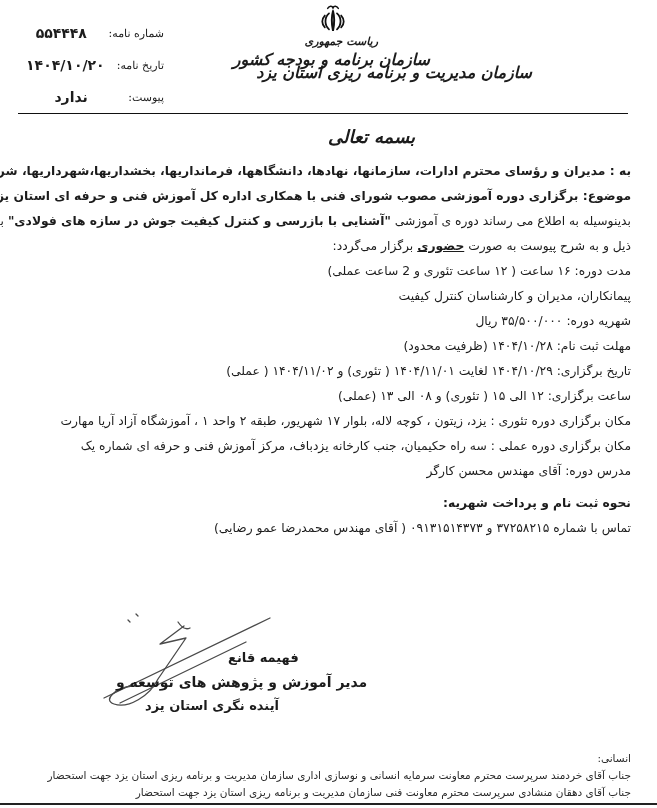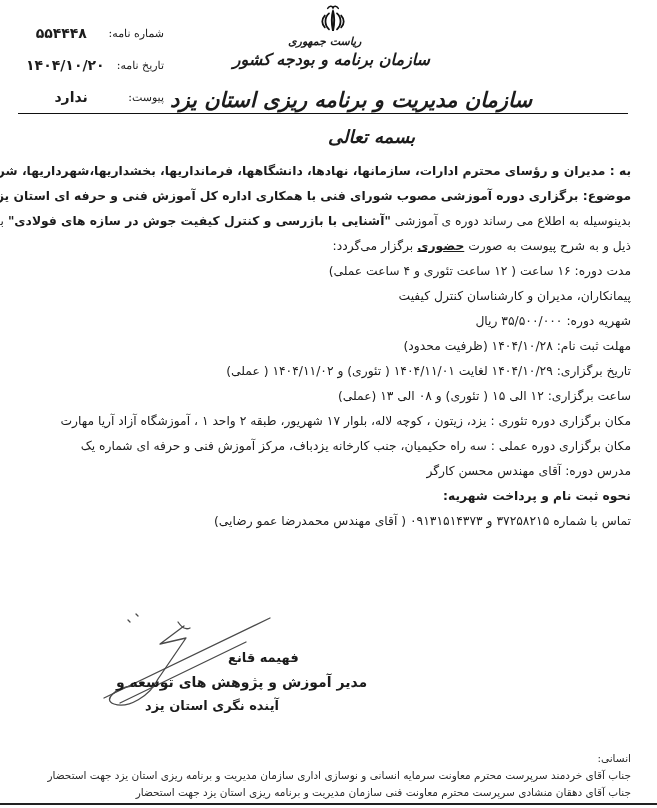--- a/index.html
+++ b/index.html
@@ -13,43 +13,43 @@
 
   
   .meta-block{position:absolute;top:22px;left:14px;width:150px;}
   .meta-row{display:flex;direction:rtl;align-items:center;height:22px;margin-bottom:10px;}
   .meta-label{font-family:"DejaVu Serif","Liberation Serif",serif;
     font-size:11px;color:#222;white-space:nowrap;}
   .meta-value{flex:1;text-align:center;font-weight:bold;font-size:14px;white-space:nowrap;}
 
   
   .emblem{position:absolute;top:4px;left:314px;width:38px;height:32px;}
-  .presidency{position:absolute;top:35px;left:288px;width:90px;text-align:left;
+  .presidency{position:absolute;top:35px;left:288px;width:90px;text-align:right;
     font-family:"DejaVu Serif","Liberation Serif",serif;font-style:italic;
     font-size:11px;font-weight:bold;}
   .org1{position:absolute;top:50px;left:235px;width:195px;text-align:left;
     font-family:"DejaVu Serif","Liberation Serif",serif;font-style:italic;
     font-weight:bold;font-size:16px;white-space:nowrap;}
-  .org2{position:absolute;top:87px;left:262px;width:270px;text-align:center;
+  .org2{position:absolute;top:63px;left:262px;width:270px;text-align:center;
     font-family:"DejaVu Serif","Liberation Serif",serif;font-style:italic;
-    font-weight:bold;font-size:21px;white-space:nowrap;}
+    font-weight:bold;font-size:16px;white-space:nowrap;}
   .head-divider{position:absolute;top:113px;left:18px;width:610px;height:0;
     border-top:1.8px solid #111;}
 
   .besmele{position:absolute;top:126px;left:328px;
     font-family:"DejaVu Serif","Liberation Serif",serif;font-style:italic;
     font-weight:bold;font-size:18px;white-space:nowrap;}
 
   
   .body-block{position:absolute;top:159px;right:26px;left:26px;
     direction:rtl;text-align:right;font-size:12.3px;line-height:25px;}
   .line{white-space:nowrap;}
   .b{font-weight:bold;}
   .u{text-decoration:underline;}
-  .gap-top{margin-top:0;}
+  .gap-top{margin-top:7px;}
 
   
   .sig-svg{position:absolute;top:604px;left:98px;width:180px;height:115px;}
   .sig-name{position:absolute;top:650px;left:228px;font-weight:bold;font-size:13px;
     direction:rtl;white-space:nowrap;}
   .sig-title1{position:absolute;top:674px;left:116px;font-weight:bold;font-size:14px;
     direction:rtl;white-space:nowrap;}
   .sig-title2{position:absolute;top:698px;left:145px;font-weight:bold;font-size:13px;
     direction:rtl;white-space:nowrap;}
 
@@ -98,21 +98,21 @@
   <div class="org2 rtl">سازمان مدیریت و برنامه ریزی استان یزد</div>
   <div class="head-divider"></div>
 
   <div class="besmele rtl">بسمه تعالی</div>
 
   <div class="body-block">
     <div class="line b">به : مدیران و رؤسای محترم ادارات، سازمانها، نهادها، دانشگاهها، فرمانداریها، بخشداریها،شهرداریها، شرکت ها،</div>
     <div class="line b">موضوع: برگزاری دوره آموزشی مصوب شورای فنی با همکاری اداره کل آموزش فنی و حرفه ای استان یزد</div>
     <div class="line"><span>بدینوسیله به اطلاع می رساند دوره ی آموزشی </span><span class="b">"آشنایی با بازرسی و کنترل کیفیت جوش در سازه های فولادی"</span><span> با مشخصات</span></div>
     <div class="line"><span>ذیل و به شرح پیوست به صورت </span><span class="b u">حضوری</span><span> برگزار می‌گردد:</span></div>
-    <div class="line">مدت دوره: ۱۶ ساعت ( ۱۲ ساعت تئوری و ۴ ساعت عملی)</div>
+    <div class="line">مدت دوره: ۱۶ ساعت ( ۱۲ ساعت تئوری و 2 ساعت عملی)</div>
     <div class="line">پیمانکاران، مدیران و کارشناسان کنترل کیفیت</div>
     <div class="line">شهریه دوره: ۳۵/۵۰۰/۰۰۰ ریال</div>
     <div class="line">مهلت ثبت نام: ۱۴۰۴/۱۰/۲۸  (ظرفیت محدود)</div>
     <div class="line">تاریخ برگزاری: ۱۴۰۴/۱۰/۲۹ لغایت ۱۴۰۴/۱۱/۰۱ ( تئوری) و ۱۴۰۴/۱۱/۰۲ ( عملی)</div>
     <div class="line">ساعت برگزاری: ۱۲ الی ۱۵ ( تئوری) و ۰۸ الی ۱۳ (عملی)</div>
     <div class="line">مکان برگزاری دوره تئوری :  یزد، زیتون ، کوچه لاله، بلوار ۱۷ شهریور، طبقه ۲ واحد ۱ ، آموزشگاه آزاد آریا مهارت</div>
     <div class="line">مکان برگزاری دوره عملی : سه راه حکیمیان، جنب کارخانه یزدباف، مرکز آموزش فنی و حرفه ای شماره یک</div>
     <div class="line">مدرس دوره: آقای مهندس محسن کارگر</div>
     <div class="line b gap-top">نحوه ثبت نام و پرداخت شهریه:</div>
     <div class="line">تماس با شماره ۳۷۲۵۸۲۱۵ و ۰۹۱۳۱۵۱۴۳۷۳ ( آقای مهندس محمدرضا عمو رضایی)</div>

